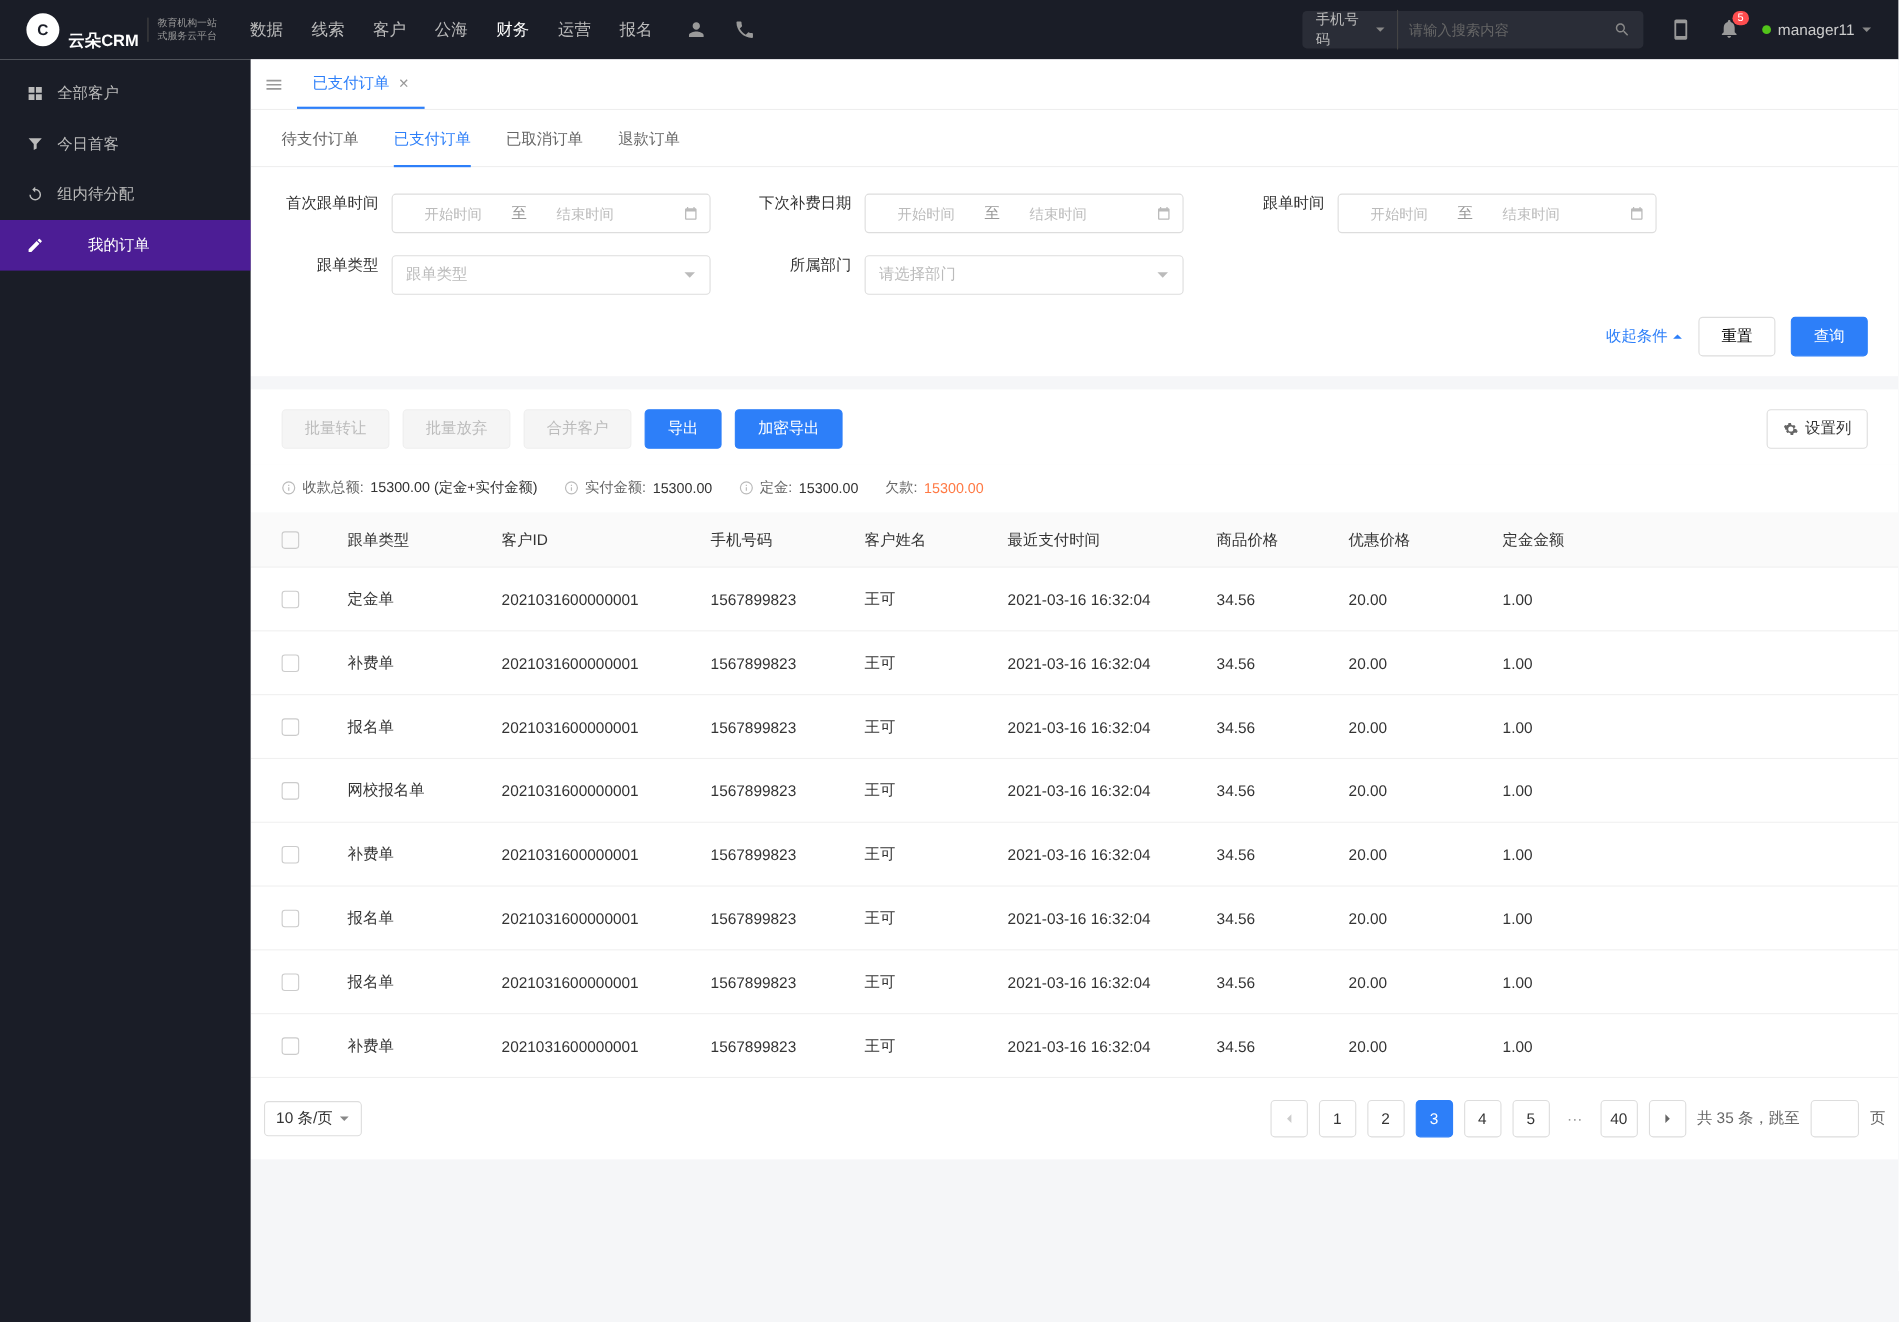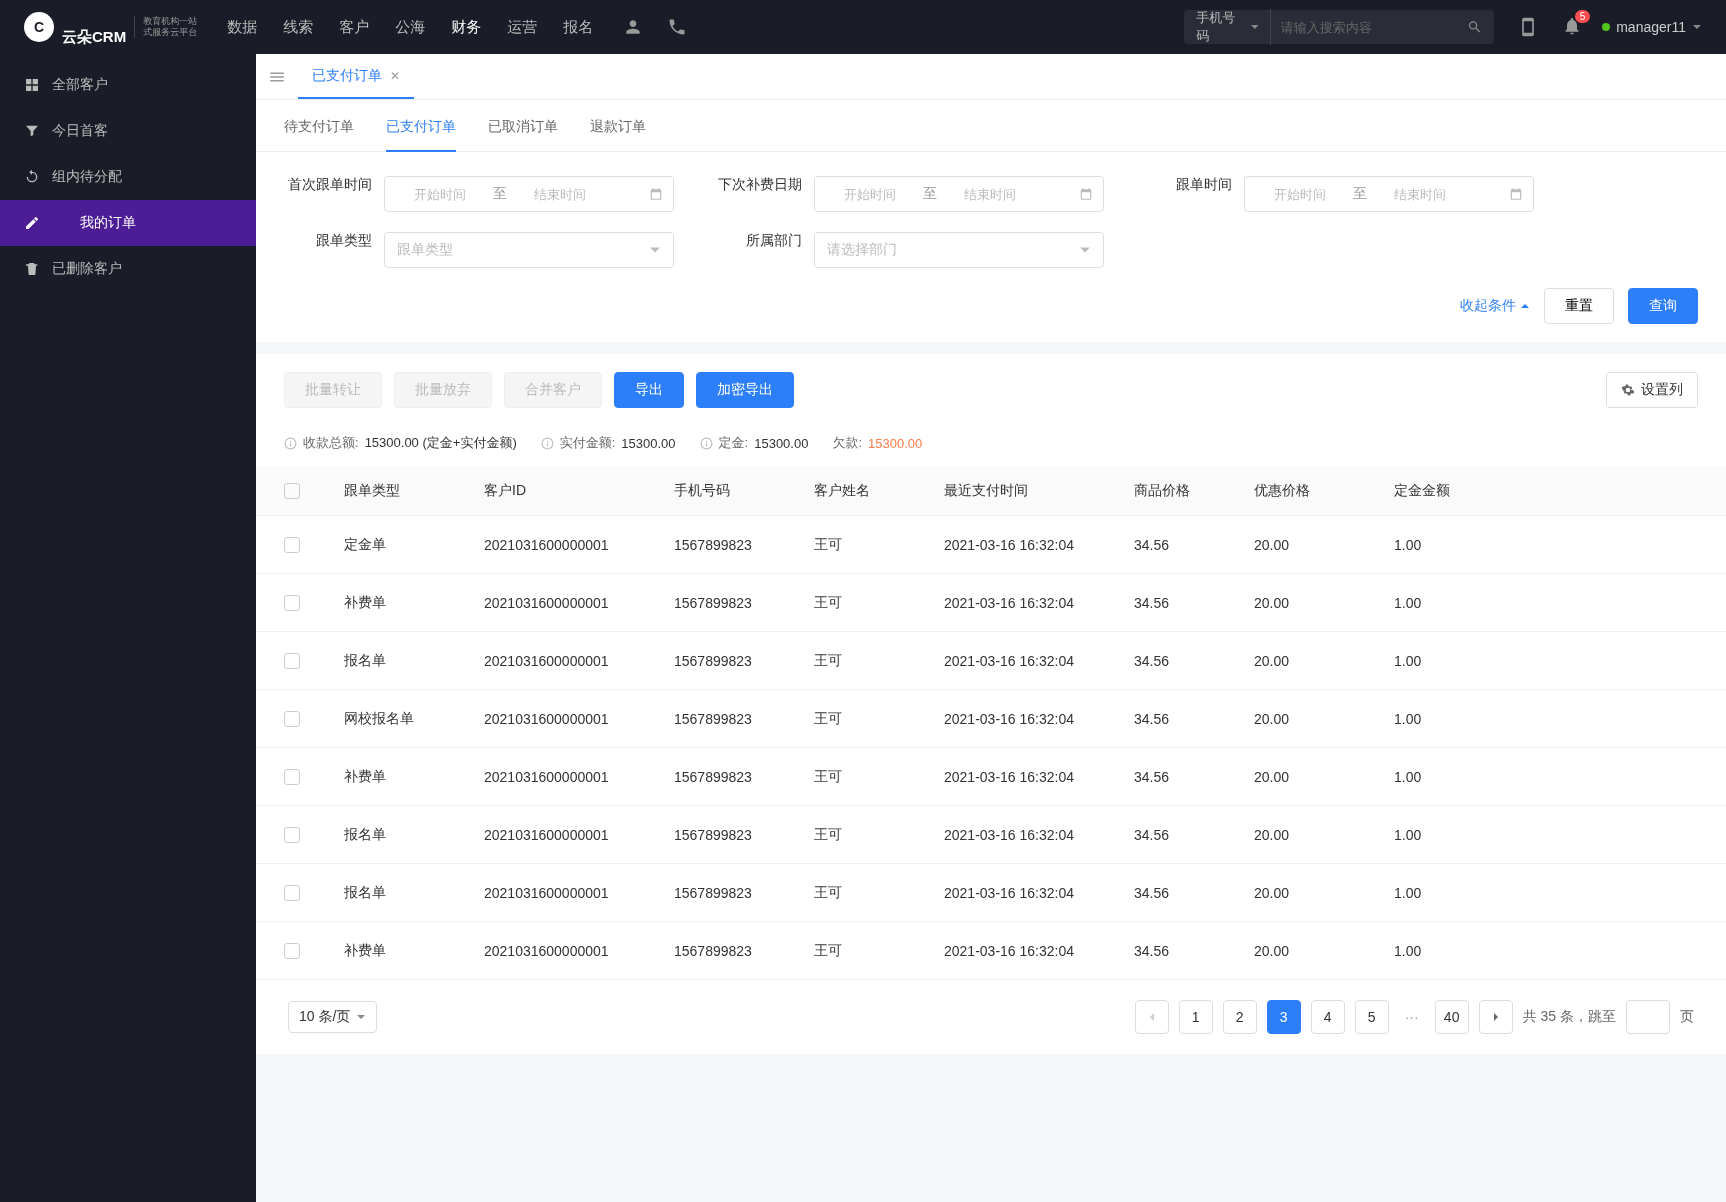--- a/index.html
+++ b/index.html
@@ -22,21 +22,21 @@
 .search-input { flex: 1; background: transparent; border: none; outline: none; color: #ccc; font-size: 13px; padding: 0 10px; }
 .search-input::placeholder { color: #666; }
 .right-icons { display: flex; gap: 24px; align-items: center; margin-left: 24px; }
 .badge-wrap { position: relative; }
 .badge { position: absolute; top: -6px; right: -8px; background: #ff4d4f; color: #fff; font-size: 10px; border-radius: 8px; padding: 1px 5px; }
 .user-chip { display: flex; align-items: center; gap: 6px; color: #ccc; margin-left: 20px; cursor: pointer; }
 .status-dot { width: 8px; height: 8px; border-radius: 50%; background: #52c41a; }
 
 
 .layout { display: flex; height: calc(100vh - 54px); }
-.sidebar { width: 256px; background: #1a1d27; padding-top: 8px; }
+.sidebar { width: 228px; background: #1a1d27; padding-top: 8px; }
 .side-item { display: flex; align-items: center; gap: 12px; padding: 14px 24px; color: #bbb; cursor: pointer; font-size: 14px; }
 .side-item.active { background: #4c1d95; color: #fff; gap: 40px; }
 .side-icon { width: 16px; height: 16px; fill: currentColor; }
 
 .main { flex: 1; background: #f5f6f8; display: flex; flex-direction: column; overflow: hidden; }
 
 
 .tabbar { height: 46px; background: #fff; display: flex; align-items: center; padding: 0 12px; border-bottom: 1px solid #eee; }
 .hamburger { width: 18px; height: 18px; margin-right: 12px; cursor: pointer; }
 .file-tab { display: flex; align-items: center; gap: 8px; padding: 0 14px; height: 100%; border-bottom: 2px solid #2d7ff9; color: #2d7ff9; }
@@ -78,21 +78,21 @@
 .tiny-icon { width: 13px; height: 13px; fill: #bbb; }
 
 
 .table { background: #fff; }
 .thead, .trow { display: grid; grid-template-columns: 60px 140px 190px 140px 130px 190px 120px 140px 120px; align-items: center; padding: 0 28px; }
 .thead { height: 50px; background: #fafafa; font-weight: 500; color: #333; border-bottom: 1px solid #f0f0f0; }
 .trow { height: 58px; border-bottom: 1px solid #f0f0f0; color: #333; }
 .checkbox { width: 16px; height: 16px; border: 1px solid #ccc; border-radius: 3px; cursor: pointer; }
 
 
-.pagination { display: flex; align-items: center; padding: 20px 32px; background: #fff; gap: 10px; }
+.pagination { display: flex; align-items: center; padding: 20px 12px; background: #fff; gap: 10px; }
 .page-size { border: 1px solid #ddd; border-radius: 4px; padding: 6px 10px; display: flex; align-items: center; gap: 6px; cursor: pointer; }
 .pag-spacer { flex: 1; }
 .page-btn { width: 34px; height: 34px; border: 1px solid #ddd; border-radius: 4px; display: flex; align-items: center; justify-content: center; cursor: pointer; background: #fff; }
 .page-btn.active { background: #2d7ff9; color: #fff; border-color: #2d7ff9; }
 .page-btn.disabled { color: #ccc; cursor: not-allowed; }
 .page-ellipsis { padding: 0 6px; color: #999; }
 .jump-input { width: 44px; height: 34px; border: 1px solid #ddd; border-radius: 4px; text-align: center; }
 .page-info { color: #666; }
 </style>
 </head>
@@ -177,26 +177,20 @@
           <path d="M12 4V1L8 5l4 4V6a6 6 0 11-6 6H4a8 8 0 108-8z"></path>
         </svg>
         <span>组内待分配</span>
       </div>
       <div class="side-item active">
         <svg class="side-icon" viewBox="0 0 24 24">
           <path d="M3 17.25V21h3.75L17.8 9.94l-3.75-3.75L3 17.25zM20.7 7.04a1 1 0 000-1.41l-2.34-2.34a1 1 0 00-1.41 0l-1.83 1.83 3.75 3.75 1.83-1.83z"></path>
         </svg>
         <span>我的订单</span>
       </div>
-      <div class="side-item">
-        <svg class="side-icon" viewBox="0 0 24 24">
-          <path d="M6 7h12l-1 14H7L6 7zm3-4h6l1 2h4v2H3V5h4l1-2z"></path>
-        </svg>
-        <span>已删除客户</span>
-      </div>
     </div>
 
   <div class="main">
     <div class="tabbar">
       <svg class="hamburger" viewBox="0 0 24 24" fill="#999">
           <path d="M3 6h18v2H3zm0 5h18v2H3zm0 5h18v2H3z"></path>
         </svg>
       <div class="file-tab">
         <span>已支付订单</span>
         <span class="close">✕</span>

